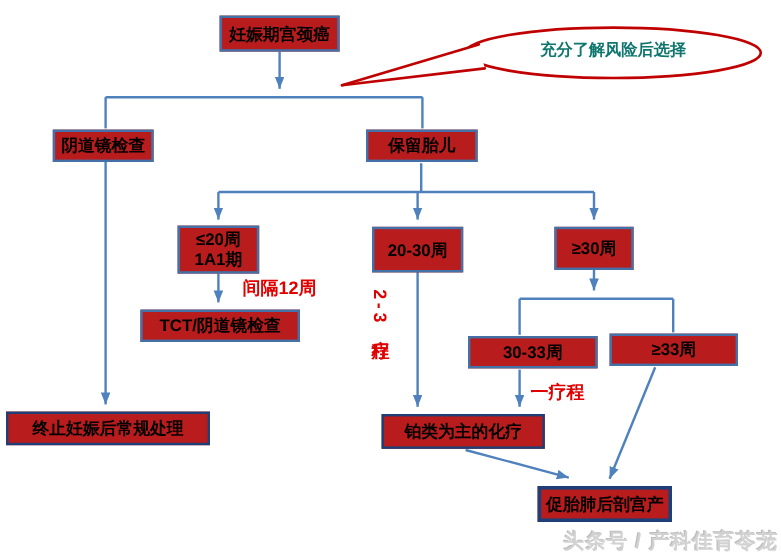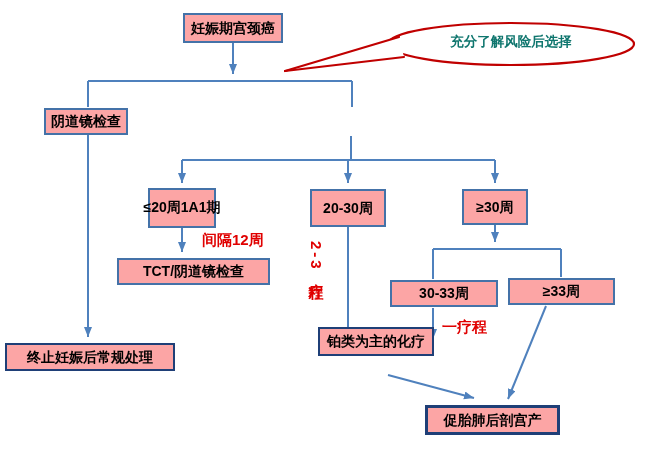--- a/index.html
+++ b/index.html
@@ -7,29 +7,29 @@
     position:relative;width:651px;height:464px;background:#ffffff;overflow:hidden;
     font-family:"Liberation Sans","DejaVu Sans",sans-serif;
   }
   #edges{position:absolute;left:0;top:0;width:651px;height:464px;}
   .edge{stroke:var(--line-blue);stroke-width:2;fill:none;}
   .arrowhead{fill:var(--line-blue);}
   .callout-stroke{stroke:var(--callout-red);stroke-width:2.2;fill:none;stroke-linecap:round;}
   .callout-fill{fill:#ffffff;stroke:none;}
   .callout-ellipse{fill:#ffffff;stroke:var(--callout-red);stroke-width:2.2;}
   .node{
-    position:absolute;box-sizing:border-box;background:#fca5a5;
+    position:absolute;box-sizing:border-box;background:#b91c1c;
     border:2px solid var(--border-blue);
     display:flex;align-items:center;justify-content:center;
     font-weight:bold;font-size:14px;color:#000;line-height:1.2;text-align:center;
     white-space:nowrap;
   }
   .node.dark{border-color:var(--border-dark);border-width:2.5px;}
   .node.darker{border-color:var(--border-dark);border-width:3px;}
-  .node.twoline{flex-direction:row;line-height:1.25;}
+  .node.twoline{flex-direction:column;line-height:1.25;}
   .callout-text{
     position:absolute;left:402px;top:33px;width:218px;text-align:center;
     font-weight:bold;font-size:13.5px;color:#0f766e;
   }
   .red-label{
     position:absolute;color:var(--label-red);font-weight:bold;font-size:15px;white-space:nowrap;
   }
   .red-label.vertical{
     writing-mode:vertical-rl;text-orientation:mixed;letter-spacing:3px;
   }
@@ -85,42 +85,44 @@
       <path class="callout-stroke" d="M285,71 L404,57"></path>
     </g>
   </svg>
 
   <div class="node" style="left:183px;top:13px;width:100px;height:30px">妊娠期宫颈癌</div>
 
   <div class="callout-text">充分了解风险后选择</div>
 
   <div class="node" style="left:44px;top:108px;width:84px;height:27px">阴道镜检查</div>
 
+  <div class="node" style="left:305px;top:108px;width:93px;height:27px">保留胎儿</div>
 
   <div class="node twoline" style="left:148px;top:188px;width:68px;height:40px">
     <span>≤20周</span>
     <span>1A1期</span>
   </div>
 
   <div class="node" style="left:310px;top:189px;width:76px;height:38px">20-30周</div>
 
   <div class="node" style="left:462px;top:189px;width:66px;height:36px">≥30周</div>
 
-  <div class="node" style="left:117px;top:258px;width:153px;height:27px">TCT/阴道镜检查</div>
+  <div class="node" style="left:117px;top:258px;width:133px;height:27px">TCT/阴道镜检查</div>
 
   <div class="node dark" style="left:5px;top:343px;width:170px;height:28px">终止妊娠后常规处理</div>
 
-  <div class="node dark" style="left:318px;top:327px;width:116px;height:29px">铂类为主的化疗</div>
+  <div class="node dark" style="left:318px;top:345px;width:136px;height:29px">铂类为主的化疗</div>
 
   <div class="node" style="left:390px;top:280px;width:108px;height:27px">30-33周</div>
 
   <div class="node" style="left:508px;top:278px;width:107px;height:27px">≥33周</div>
 
-  <div class="node darker" style="left:425px;top:405px;width:135px;height:30px">促胎肺后剖宫产</div>
+  <div class="node darker" style="left:448px;top:405px;width:112px;height:30px">促胎肺后剖宫产</div>
 
   <div class="red-label" style="left:202px;top:231px">间隔12周</div>
 
   <div class="red-label vertical" style="left:306px;top:241px;height:100px">2-3疗程</div>
 
   <div class="red-label" style="left:442px;top:318px">一疗程</div>
 
+  <div class="watermark">头条号 / 产科佳育苓茏</div>
 
 </div>
 
 </body></html>

